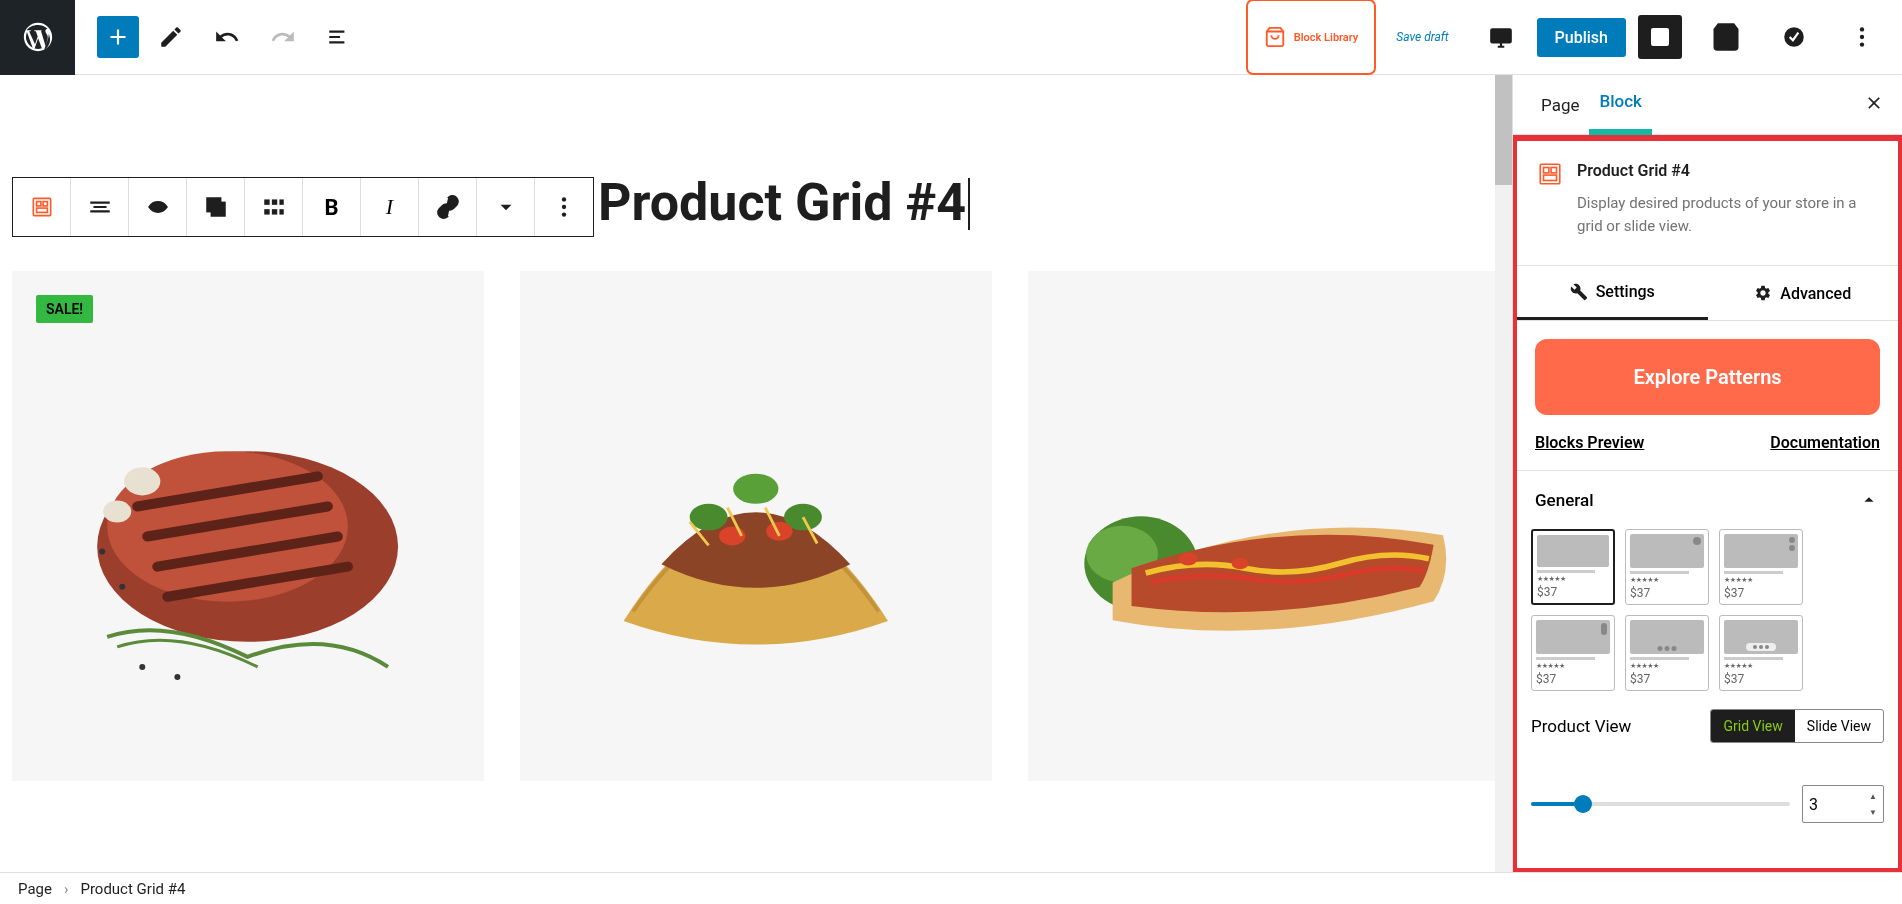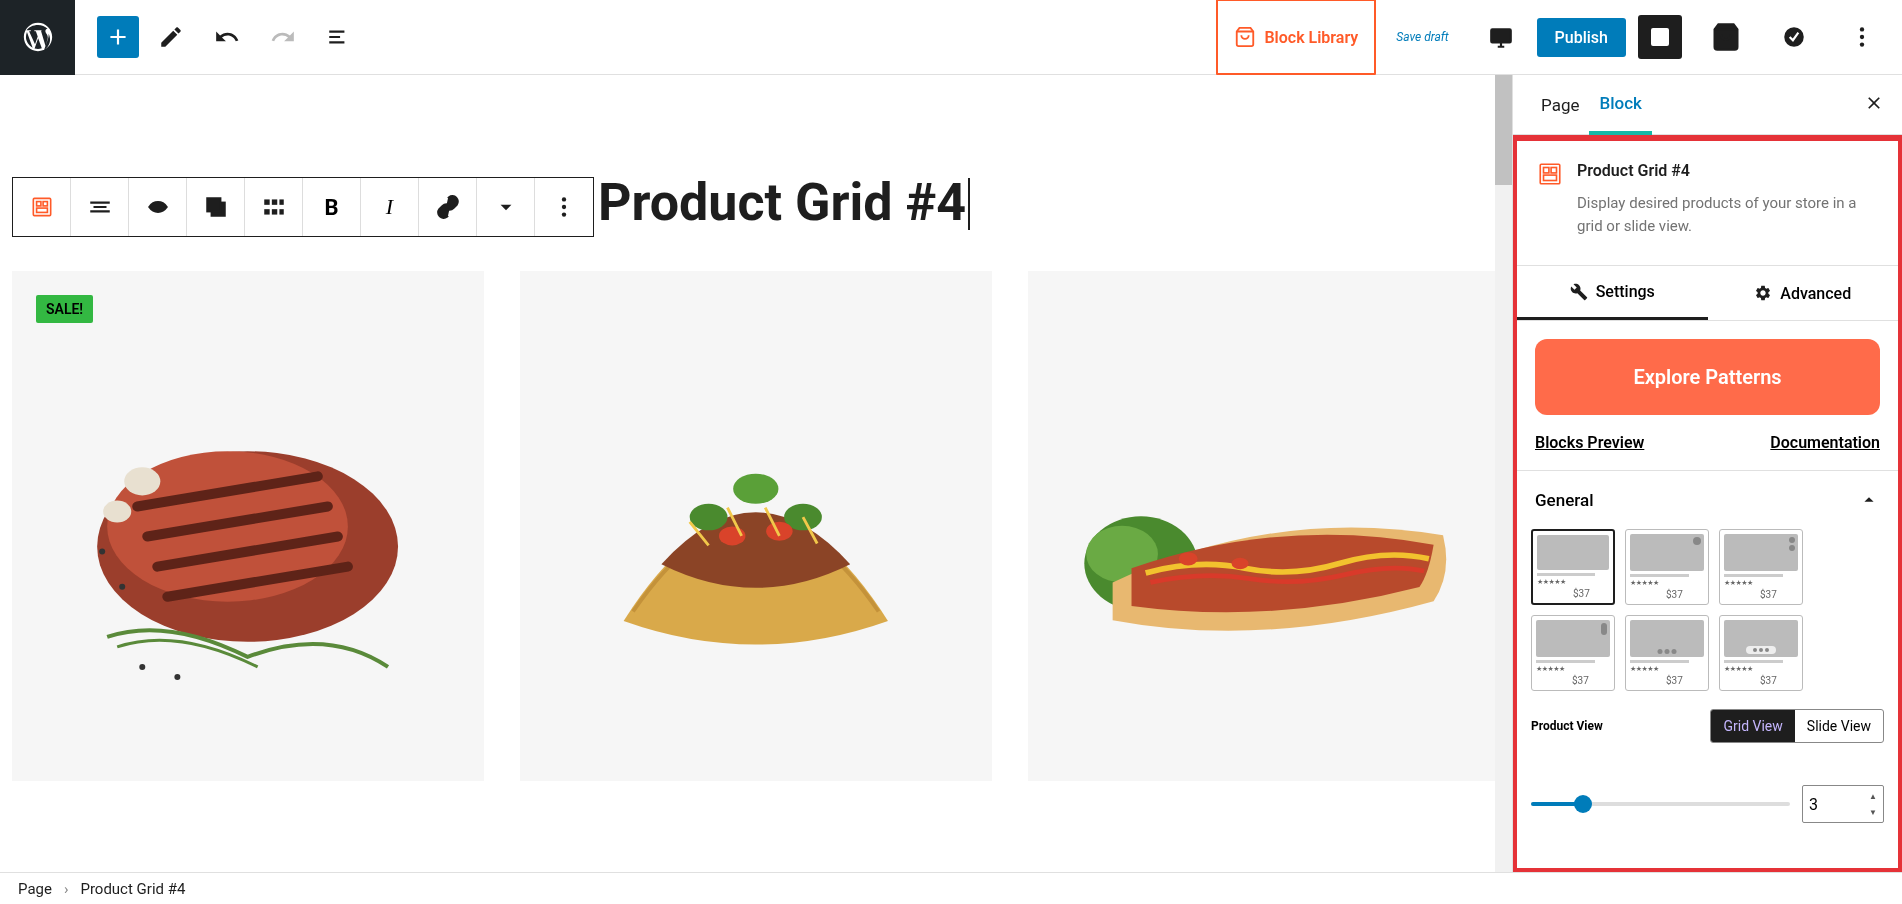--- a/index.html
+++ b/index.html
@@ -8,21 +8,21 @@
 
 .topbar { height: 75px; background: #fff; border-bottom: 1px solid #e0e0e0; display: flex; align-items: center; }
 .wp-logo { width: 75px; height: 75px; background: #1d2327; display: flex; align-items: center; justify-content: center; }
 .wp-logo svg { width: 34px; height: 34px; fill: #fff; }
 .add-btn { width: 42px; height: 42px; background: #007cba; border-radius: 3px; display: flex; align-items: center; justify-content: center; margin-left: 22px; }
 .add-btn svg { width: 26px; height: 26px; fill: #fff; }
 .top-icon-btn { width: 48px; height: 48px; display: flex; align-items: center; justify-content: center; margin-left: 8px; }
 .top-icon-btn svg { width: 26px; height: 26px; fill: #1e1e1e; }
 .top-icon-btn.disabled svg { fill: #bbb; }
 .topbar-right { margin-left: auto; display: flex; align-items: center; gap: 12px; padding-right: 16px; }
-.block-library-btn { border: 2px solid #ff5a28; border-radius: 1px; padding: 25px 16px; display: flex; align-items: center; gap: 8px; color: #ff5a28; font-weight: 600; font-size: 16px; }
+.block-library-btn { border: 2px solid #ff5a28; border-radius: 7px; padding: 25px 16px; display: flex; align-items: center; gap: 8px; color: #ff5a28; font-weight: 600; font-size: 11px; }
 .block-library-btn .bag-icon { width: 22px; height: 22px; }
 .save-draft { color: #007cba; font-size: 12px; padding: 8px; font-style: italic; }
 .device-btn svg { width: 26px; height: 26px; fill: #1e1e1e; }
 .publish-btn { background: #007cba; color: #fff; font-size: 16px; font-weight: 500; padding: 10px 18px; border-radius: 3px; }
 .settings-btn { width: 44px; height: 44px; background: #1e1e1e; border-radius: 3px; display: flex; align-items: center; justify-content: center; }
 .settings-btn svg { width: 24px; height: 24px; fill: #fff; }
 .woo-btn svg { width: 30px; height: 30px; fill: #1e1e1e; }
 .more-vert svg { width: 26px; height: 26px; fill: #1e1e1e; }
 
 
@@ -46,21 +46,21 @@
 
 
 .product-grid { display: flex; gap: 36px; margin-top: 34px; }
 .product-card { flex: 1; background: #f6f6f6; height: 510px; position: relative; display: flex; align-items: center; justify-content: center; }
 .sale-badge { position: absolute; top: 24px; left: 24px; background: #33b842; color: #000000; font-size: 14px; font-weight: 600; padding: 6px 10px; border-radius: 2px; }
 
 
 .sidebar { width: 390px; background: #fff; border-left: 1px solid #e0e0e0; display: flex; flex-direction: column; }
 .sidebar-tabs { display: flex; align-items: center; height: 60px; border-bottom: 1px solid #e0e0e0; padding: 0 18px; }
 .sidebar-tabs .tab { font-size: 17px; color: #1e1e1e; padding: 18px 10px; }
-.sidebar-tabs .tab.active { border-bottom: 4px solid #14b8a6; font-weight: 500; color: #007cba; }
+.sidebar-tabs .tab.active { border-bottom: 8px solid #14b8a6; font-weight: 500; color: #007cba; }
 .sidebar-tabs .close { margin-left: auto; }
 .sidebar-tabs .close svg { width: 20px; height: 20px; }
 
 .highlighted { border: 4px solid #e53238; border-top: 6px solid #e53238; margin: 0; flex: 1; overflow: auto; }
 .block-info { padding: 20px 20px 28px 20px; display: flex; gap: 14px; }
 .block-info .icon { width: 26px; height: 26px; flex-shrink: 0; }
 .block-info .title { font-size: 16px; font-weight: 600; color: #1e1e1e; }
 .block-info .desc { font-size: 15px; color: #737373; margin-top: 12px; line-height: 1.5; }
 
 .inner-tabs { display: flex; border-top: 1px solid #e0e0e0; border-bottom: 1px solid #e0e0e0; }
@@ -74,27 +74,27 @@
 .general-header { display: flex; justify-content: space-between; align-items: center; padding: 18px; font-size: 17px; font-weight: 500; }
 .general-header svg { width: 22px; height: 22px; }
 
 .layout-thumbs { display: flex; flex-wrap: wrap; gap: 10px; padding: 0 14px; }
 .layout-thumb { width: 84px; height: 76px; border: 1px solid #bbb; border-radius: 3px; padding: 4px; display: flex; flex-direction: column; }
 .layout-thumb.active { border: 2px solid #1e1e1e; }
 .layout-thumb .img { background: #bbb; flex: 1.4; border-radius: 2px; position: relative; }
 .layout-thumb .txt { flex: 1; display: flex; flex-direction: column; gap: 2px; padding-top: 3px; }
 .layout-thumb .line { height: 3px; background: #ccc; }
 .layout-thumb .stars { font-size: 7px; color: #666; letter-spacing: -0.5px; }
-.layout-thumb .price { font-size: 10px; color: #666; margin-left: 36px; }
+.layout-thumb .price { font-size: 12px; color: #666; }
 
 .product-view-row { display: flex; justify-content: space-between; align-items: center; padding: 18px 14px; }
-.product-view-row .label { font-size: 12px; font-weight: bold; }
+.product-view-row .label { font-size: 17px; }
 .view-toggle { display: flex; border: 1px solid #888; border-radius: 3px; overflow: hidden; }
 .view-toggle .opt { padding: 8px 12px; font-size: 14px; }
-.view-toggle .opt.active { background: #1e1e1e; color: #c4b5fd; }
+.view-toggle .opt.active { background: #1e1e1e; color: #84cc16; }
 
 .columns-row { padding: 8px 14px 0 14px; }
 .columns-row .row1 { display: flex; align-items: center; gap: 10px; font-size: 16px; }
 .columns-row .row1 svg { width: 20px; height: 20px; }
 .columns-row .slider-row { display: flex; align-items: center; gap: 12px; margin-top: 16px; }
 .slider-track { flex: 1; height: 4px; background: #ddd; position: relative; border-radius: 2px; }
 .slider-track .fill { position: absolute; left: 0; top: 0; height: 100%; width: 20%; background: #007cba; border-radius: 2px; }
 .slider-track .handle { position: absolute; left: 20%; top: 50%; transform: translate(-50%, -50%); width: 18px; height: 18px; background: #007cba; border-radius: 50%; }
 .num-input { width: 82px; height: 38px; border: 1px solid #888; border-radius: 2px; display: flex; align-items: center; padding: 0 6px; font-size: 16px; position: relative; }
 .num-input .spin { position: absolute; right: 2px; top: 2px; bottom: 2px; width: 16px; display: flex; flex-direction: column; }

